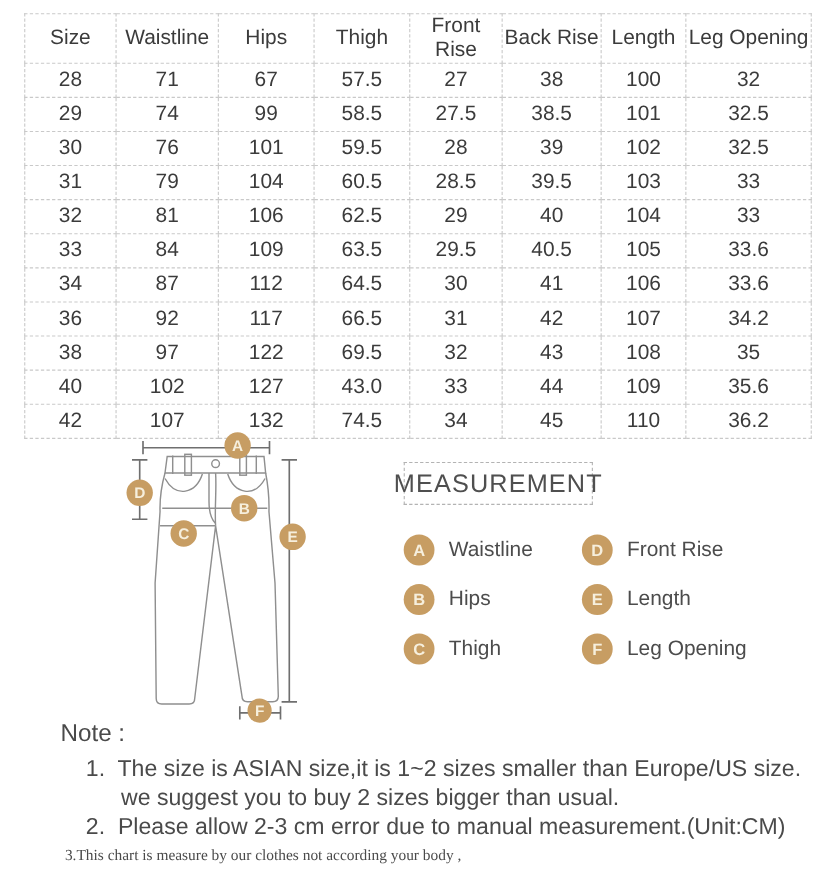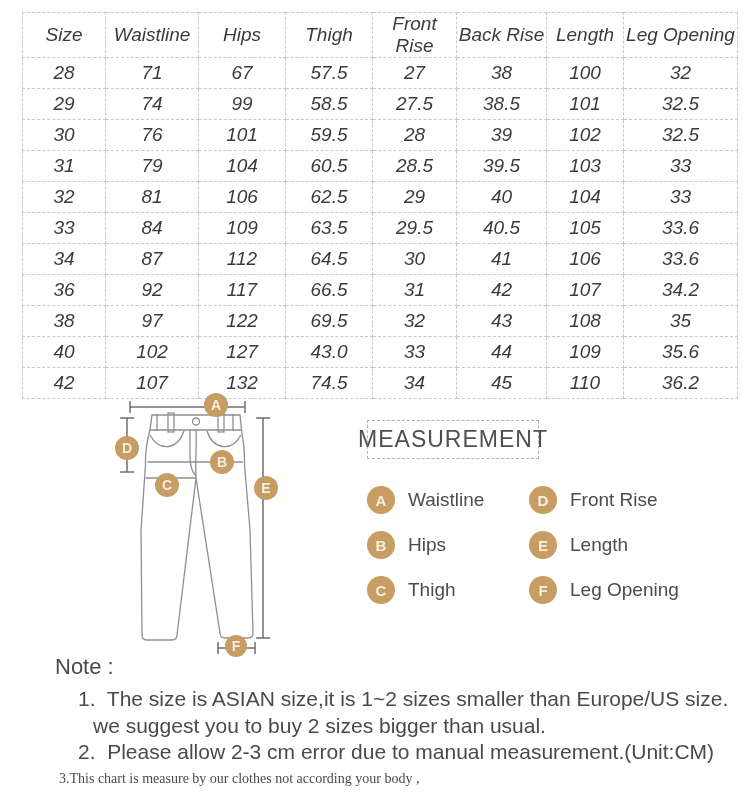--- a/index.html
+++ b/index.html
@@ -7,21 +7,21 @@
     position:relative;
     width:745px;height:800px;
     background:#ffffff;
     font-family:"Liberation Sans",sans-serif;
     color:#3d3d3d;
     overflow:hidden;
   }
   
   .size-table{
     position:absolute;left:22px;top:12px;width:715px;
-    border-collapse:collapse;table-layout:fixed;font-style:italic;
+    border-collapse:collapse;table-layout:fixed;
   }
   .size-table th,.size-table td{
     border:1px dashed #c9c9c9;
     text-align:center;vertical-align:middle;
     font-weight:400;color:#3b3b3b;
     font-size:19px;padding:0;
   }
   .size-table th{height:38px;}
   .size-table td{height:30px;}
   
@@ -52,21 +52,21 @@
   }
   .legend-label{margin-left:13px;font-size:19px;color:#4c4c4c;white-space:nowrap;}
   
   .notes{position:absolute;left:55px;top:654px;width:685px;}
   .note-title{font-size:22px;color:#4a4a4a;margin:0 0 6px 0;}
   .note-line{
     margin:0;font-size:21px;line-height:26.5px;color:#4a4a4a;
     white-space:pre-wrap;
   }
   .note-line.sans{font-family:"Liberation Sans",sans-serif;margin-left:23px;}
-  .note-line.sans.indent{margin-left:38px;}
+  .note-line.sans.indent{margin-left:55px;}
   .note-line.serif{font-family:Liberation Serif, serif;font-size:14px;margin-left:4px;}
 </style>
 </head>
 <body>
 
 <div class="page">
 
   <table class="size-table">
     <colgroup>
       <col style="width:83px">

